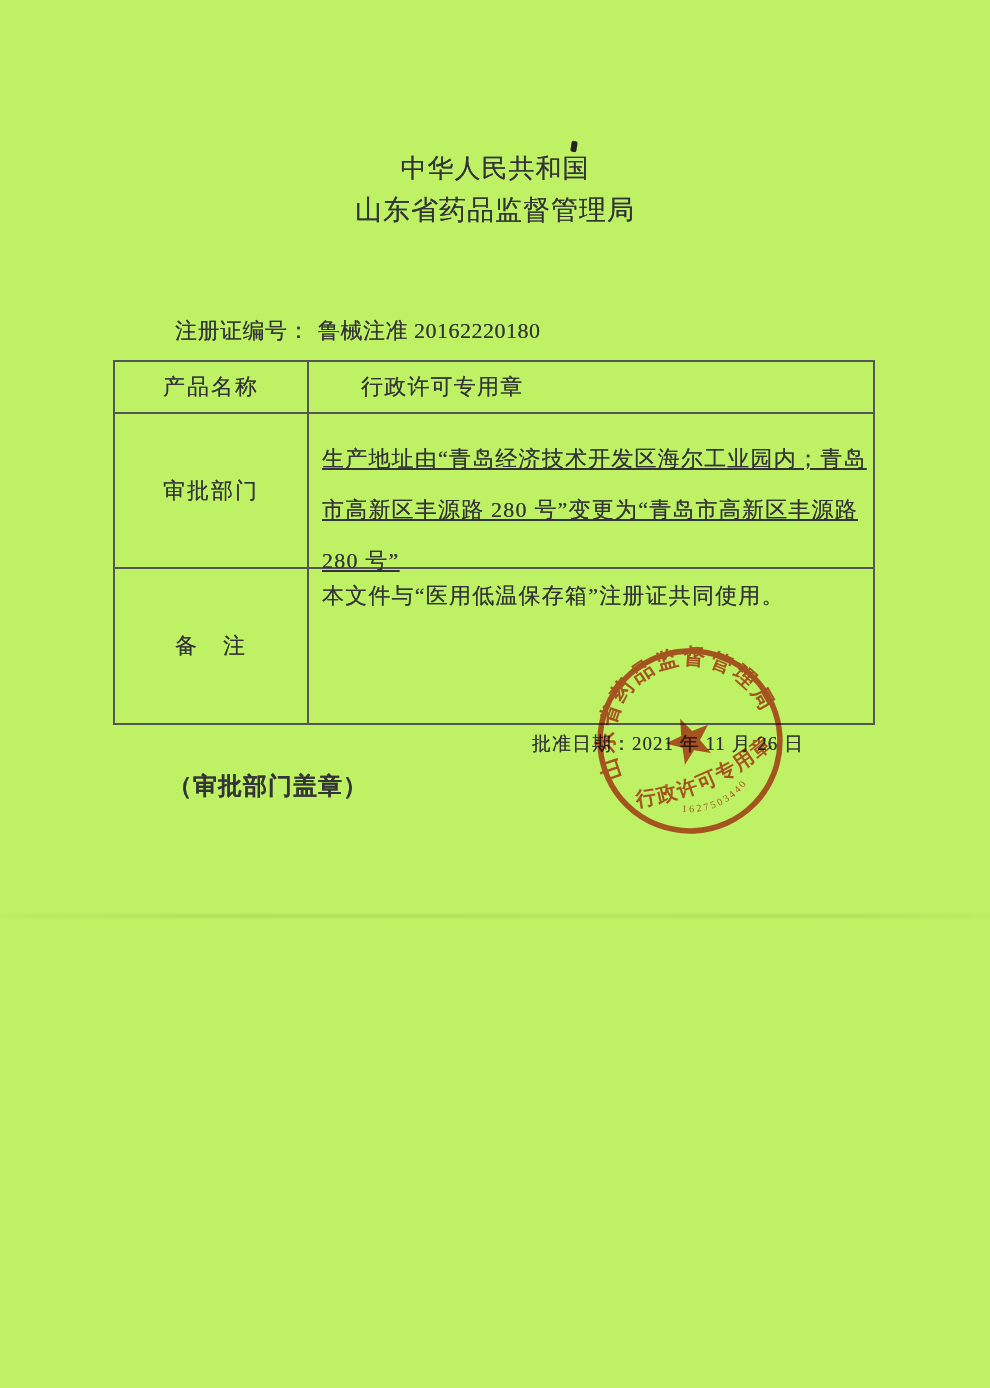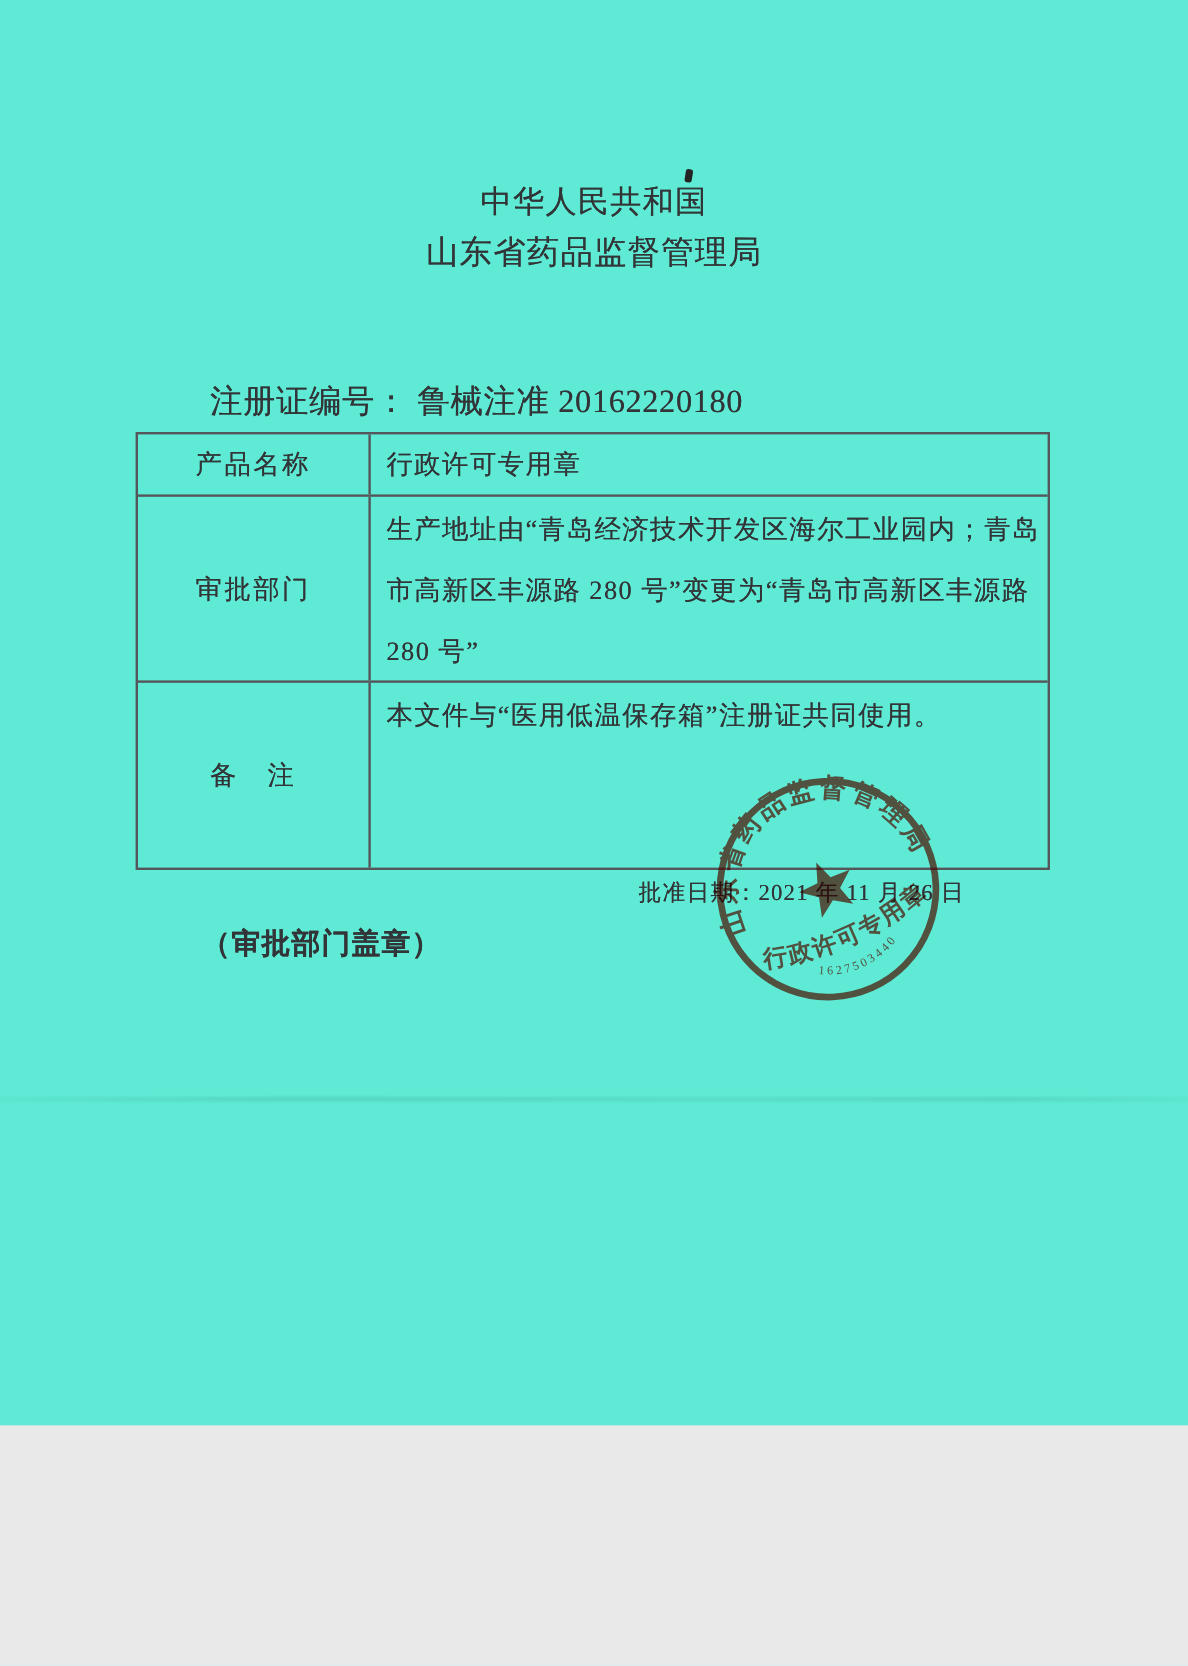--- a/index.html
+++ b/index.html
@@ -1,36 +1,36 @@
 <!DOCTYPE html>
 <html><head>
 <meta charset="utf-8">
 <style>
   html,body{margin:0;padding:0;background:#e9e9e9;}
   .page{
     position:relative;
-    width:990px;height:1188px;
+    width:990px;height:1388px;
     margin:0 auto;
-    background:#5eead4;
+    background:#bef264;
     font-family:"Liberation Serif","DejaVu Serif",serif;
     color:#323437;
     overflow:hidden;
     text-shadow:0 0 .5px rgba(45,45,45,.75);
   }
   .title-line{
     position:absolute;left:0;width:990px;
     text-align:center;
     font-size:26px;letter-spacing:1px;
     white-space:nowrap;
   }
   .title-1{top:151px;}
   .title-2{top:192px;font-size:27px;}
   .reg-line{
     position:absolute;left:175px;top:316px;
-    font-size:27px;letter-spacing:.5px;white-space:nowrap;
+    font-size:22px;letter-spacing:.5px;white-space:nowrap;
   }
   .reg-line .reg-value{margin-left:8px;}
   
   .doc-table{
     position:absolute;left:113px;top:360px;
     width:758px;
     border:2px solid #55565a;
     background:transparent;
   }
   .t-row{display:flex;}
@@ -39,24 +39,24 @@
     width:192px;flex:0 0 192px;
     border-right:2px solid #55565a;
     display:flex;align-items:center;justify-content:center;
     font-size:22px;letter-spacing:2px;
   }
   .t-content{
     flex:1;
     font-size:22px;letter-spacing:1.2px;
     padding:0 12px 0 13px;
   }
-  .row-1{height:50px;}
+  .row-1{height:50px;gap:39px;}
   .row-1 .t-content{display:flex;align-items:center;}
   .row-2{height:153px;}
-  .row-2 .t-content{padding-top:1px;}
+  .row-2 .t-content{padding-top:19px;text-decoration:underline;}
   .row-2 .cell-line{line-height:51px;white-space:nowrap;}
   .row-3{height:154px;}
   .row-3 .t-content{padding-top:2px;}
   .row-3 .cell-line{line-height:50px;white-space:nowrap;}
   
   .footer-item{position:absolute;font-size:19px;letter-spacing:1px;white-space:nowrap;}
   .approval-dept{left:168px;top:731px;}
   .approval-date{left:532px;top:731px;}
   .seal-note{left:168px;top:770px;font-size:24px;font-weight:bold;}
   

